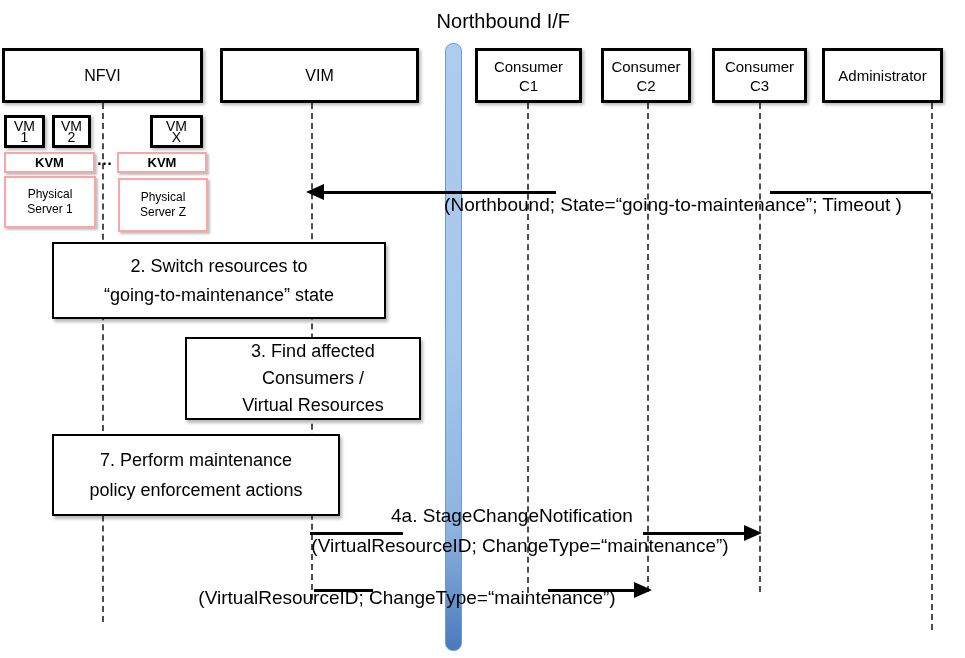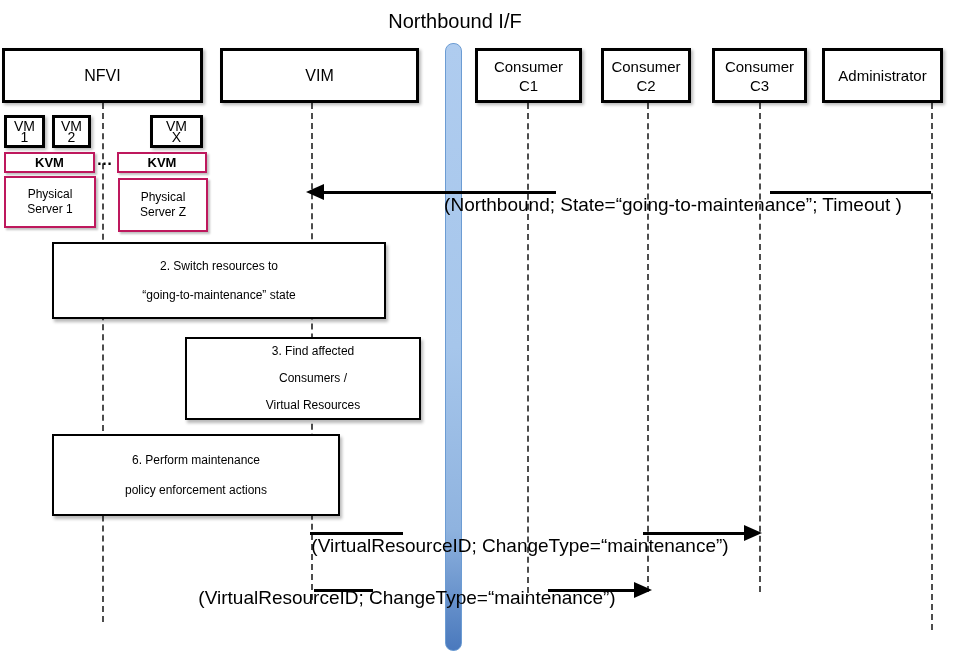--- a/index.html
+++ b/index.html
@@ -8,38 +8,38 @@
     font-family:"Liberation Sans", sans-serif; color:#000; overflow:hidden;
   }
   .txt{white-space:pre-wrap;}
   .box{
     position:absolute; box-sizing:border-box; background:#fff;
     display:flex; align-items:center; justify-content:center;
     text-align:center; z-index:2;
   }
   .b-black{border:3px solid #000; box-shadow:2px 2px 3px rgba(0,0,0,.28);}
   .b-thin{border:2px solid #000; box-shadow:2px 3px 3px rgba(0,0,0,.28);}
-  .b-blue{border:2px solid #be185d; box-shadow:2px 2px 2px rgba(0,0,0,.25);}
-  .step{z-index:3; font-size:12px;}
+  .b-blue{border:2px solid #fca5a5; box-shadow:2px 2px 2px rgba(0,0,0,.25);}
+  .step{z-index:3; font-size:18px;}
   .lifeline{position:absolute; width:0; border-left:2px dashed #4d4d4d; z-index:1;}
   .msg{
     position:absolute; text-align:center; font-size:19px; line-height:24px;
     z-index:4; white-space:pre-wrap; background:transparent;
   }
   .seg{position:absolute; height:3px; background:#000; z-index:5;}
   .head{position:absolute; width:0; height:0; z-index:5;
     border-top:8px solid transparent; border-bottom:8px solid transparent;}
   .head-left{border-right:18px solid #000;}
   .head-right{border-left:18px solid #000;}
   #nb-bar{
     position:absolute; left:445px; top:43px; width:17px; height:608px;
     box-sizing:border-box; border:1px solid #6C9CD3; border-radius:8px; z-index:1;
     background:linear-gradient(180deg,#AFCCEF 0%,#A6C6EB 50%,#8FB3DF 80%,#4A79BD 100%);
   }
-  #title{position:absolute; left:340px; top:10px; width:230px; text-align:center;
+  #title{position:absolute; left:340px; top:10px; width:230px; text-align:right;
     font-size:20px; z-index:2;}
   .actor-lbl{font-size:15px; line-height:19px;}
   .vm{font-size:14px; line-height:11px;}
   .kvm{font-size:13px; font-weight:600;}
   .ps{font-size:12px; line-height:15px;}
   #dots{position:absolute; left:94px; top:151px; width:22px; text-align:center;
     font-size:16px; font-weight:bold; z-index:2; letter-spacing:1px;}
 </style>
 </head>
 <body>
@@ -112,29 +112,30 @@
   <div class="box b-thin step" style="left:52px; top:242px; width:334px; height:77px; line-height:29px;">
     <span class="txt">2. Switch resources to
 “going-to-maintenance” state</span>
   </div>
   <div class="box b-thin step" style="left:185px; top:337px; width:236px; height:83px; line-height:27px;padding-left:20px;">
     <span class="txt">3. Find affected
 Consumers /
 Virtual Resources</span>
   </div>
   <div class="box b-thin step" style="left:52px; top:434px; width:288px; height:82px; line-height:30px;">
-    <span class="txt">6. Perform maintenance
+    <span class="txt">7. Perform maintenance
 policy enforcement actions</span>
   </div>
 
   <div class="msg" style="left:390px; top:193px; width:566px;">(Northbound; State=“going-to-maintenance”; Timeout )</div>
   <div class="head head-left" style="left:306px; top:184px;"></div>
   <div class="seg" style="left:316px; top:191px; width:240px;"></div>
   <div class="seg" style="left:770px; top:191px; width:161px;"></div>
 
+  <div class="msg" style="left:382px; top:504px; width:260px;">4a. StageChangeNotification</div>
   <div class="msg" style="left:276px; top:534px; width:488px;">(VirtualResourceID; ChangeType=“maintenance”)</div>
   <div class="seg" style="left:310px; top:532px; width:93px;"></div>
   <div class="seg" style="left:643px; top:532px; width:103px;"></div>
   <div class="head head-right" style="left:744px; top:525px;"></div>
 
   <div class="msg" style="left:162px; top:586px; width:490px;">(VirtualResourceID; ChangeType=“maintenance”)</div>
   <div class="seg" style="left:314px; top:589px; width:59px;"></div>
   <div class="seg" style="left:548px; top:589px; width:88px;"></div>
   <div class="head head-right" style="left:634px; top:582px;"></div>
 

